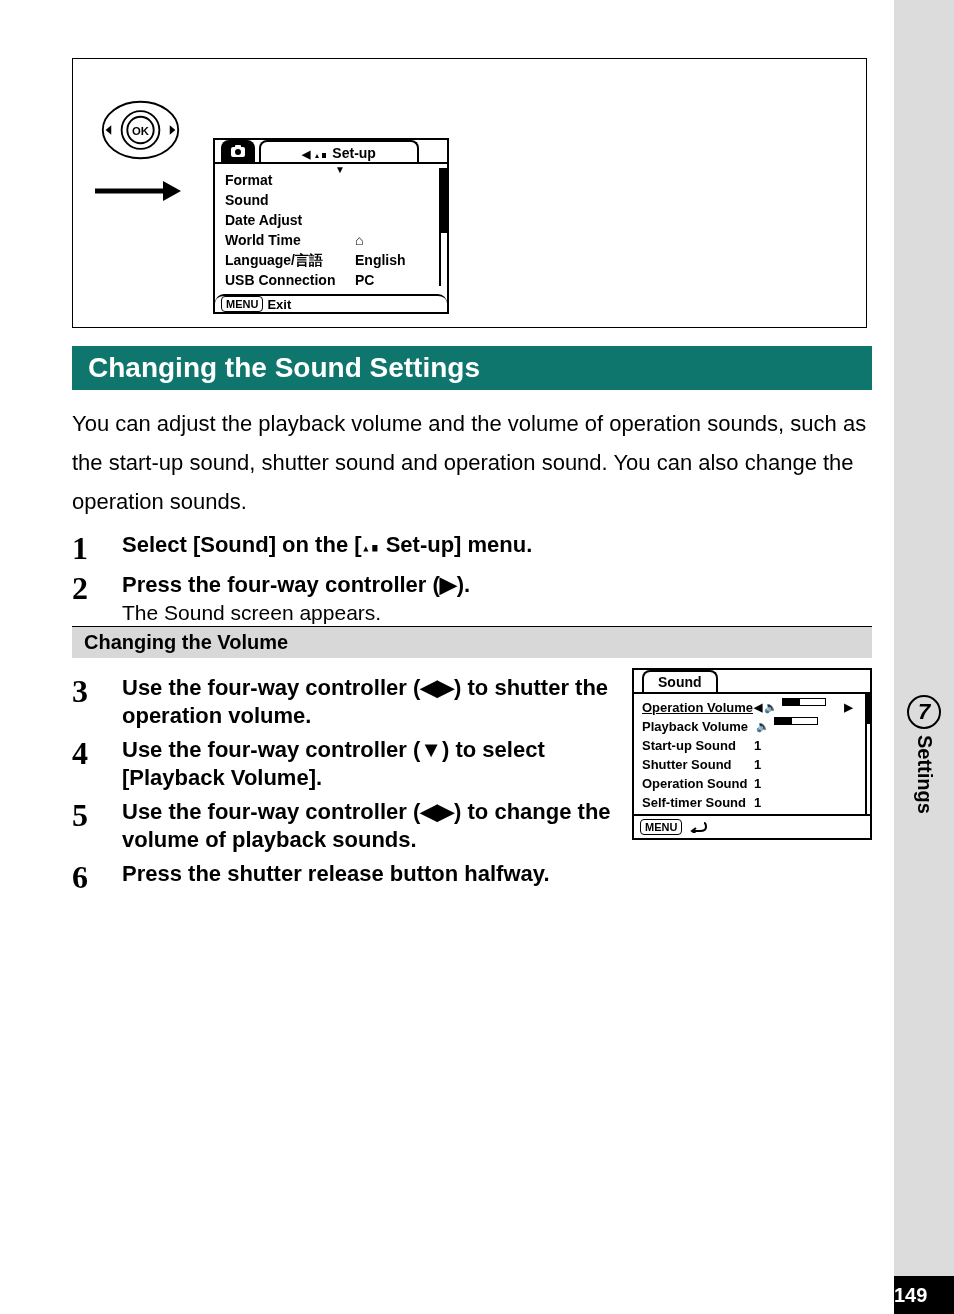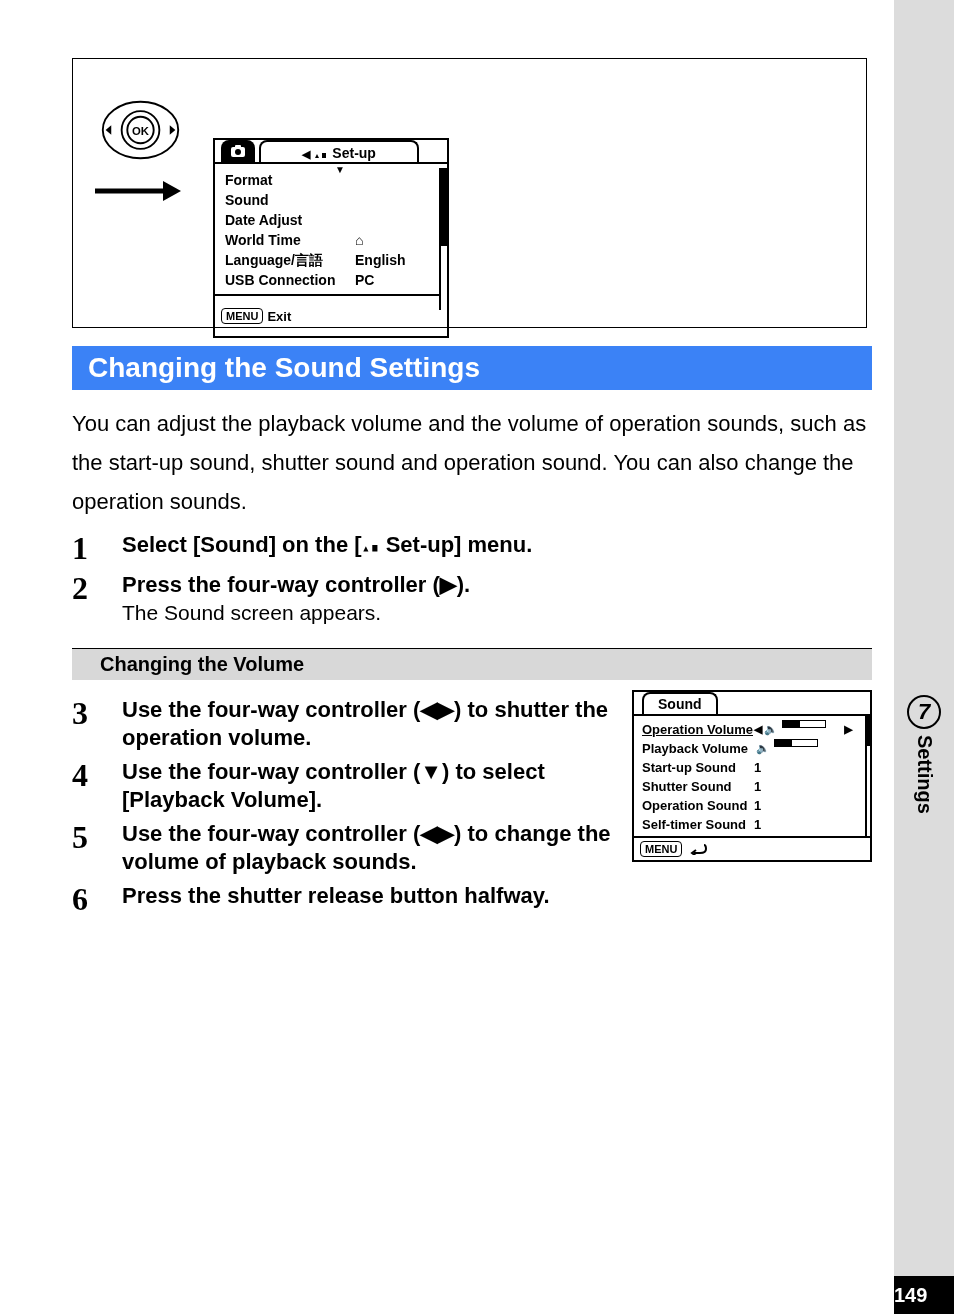--- a/index.html
+++ b/index.html
@@ -121,38 +121,39 @@
     right: 0; top: 28px; bottom: 26px; width: 8px;
     background: #fff;
     border-left: 2px solid #000;
   }
   .lcd-scroll .thumb {
     position: absolute; left: 0; right: 0; top: 0; height: 55%;
     background: #000;
   }
   .lcd-footer {
     border-top: 2px solid #000;
-    padding: 12px 6px;
+    padding: 0 6px;
     font-size: 13px;
     font-weight: bold;
+    border-radius: 9px;
   }
   .menu-chip {
     display: inline-block;
     border: 1.5px solid #000;
     border-radius: 4px;
     padding: 0 4px;
     font-size: 11px;
     line-height: 14px;
     vertical-align: 1px;
     margin-right: 4px;
   }
 
   .section-bar {
     margin-top: 18px;
-    background: #3b82f6;
+    background: #0f766e;
     color: #fff;
     font-size: 28px;
     font-weight: bold;
     padding: 6px 16px;
   }
   .intro {
     font-size: 22px;
     line-height: 39px;
     margin-top: 14px;
   }
@@ -176,26 +177,25 @@
     font-size: 22px;
     line-height: 28px;
   }
   .step-desc {
     font-size: 21px;
     line-height: 27px;
     margin-top: 0;
   }
 
   .subheading {
-    margin-top: 22px;
     border-top: 1.5px solid #000;
     background: #d8d8d8;
     font-weight: bold;
     font-size: 20px;
-    padding: 4px 28px;
+    padding: 4px 12px;
   }
 
   .lower-wrap {
     display: flex;
     margin-top: 10px;
     gap: 18px;
   }
   .lower-steps { flex: 1; }
 
   .lcd-sound {

